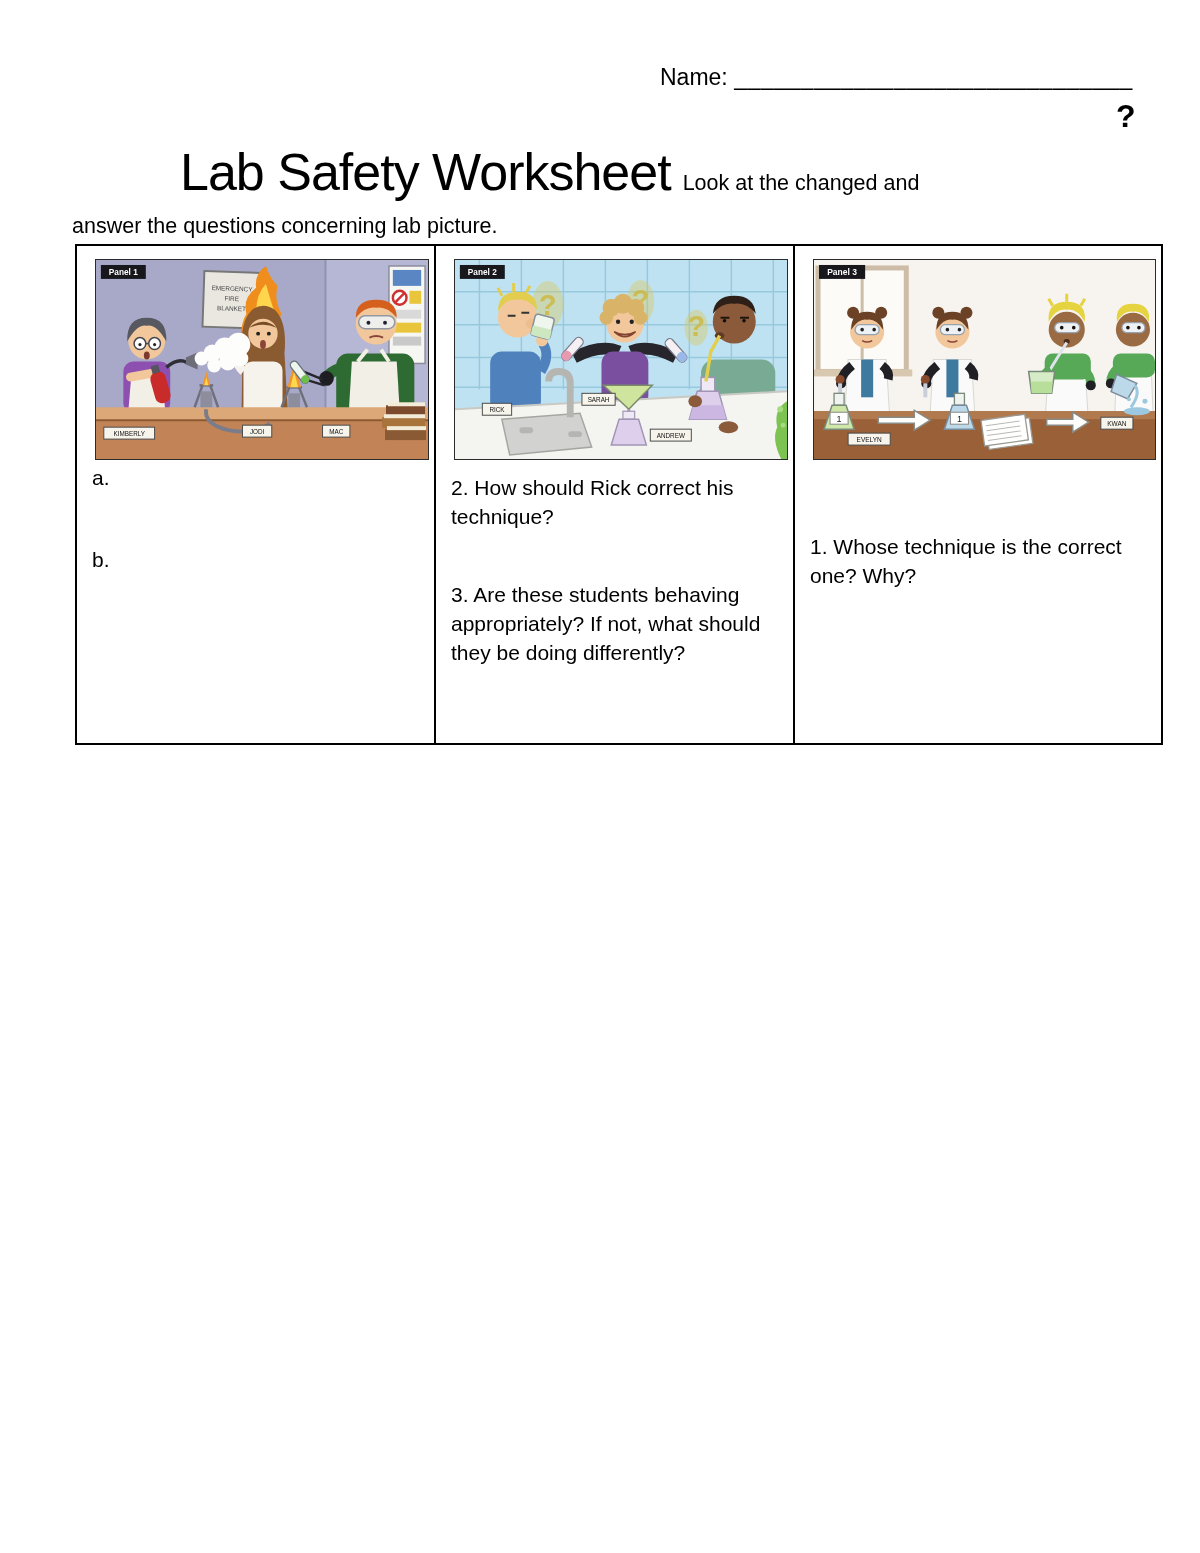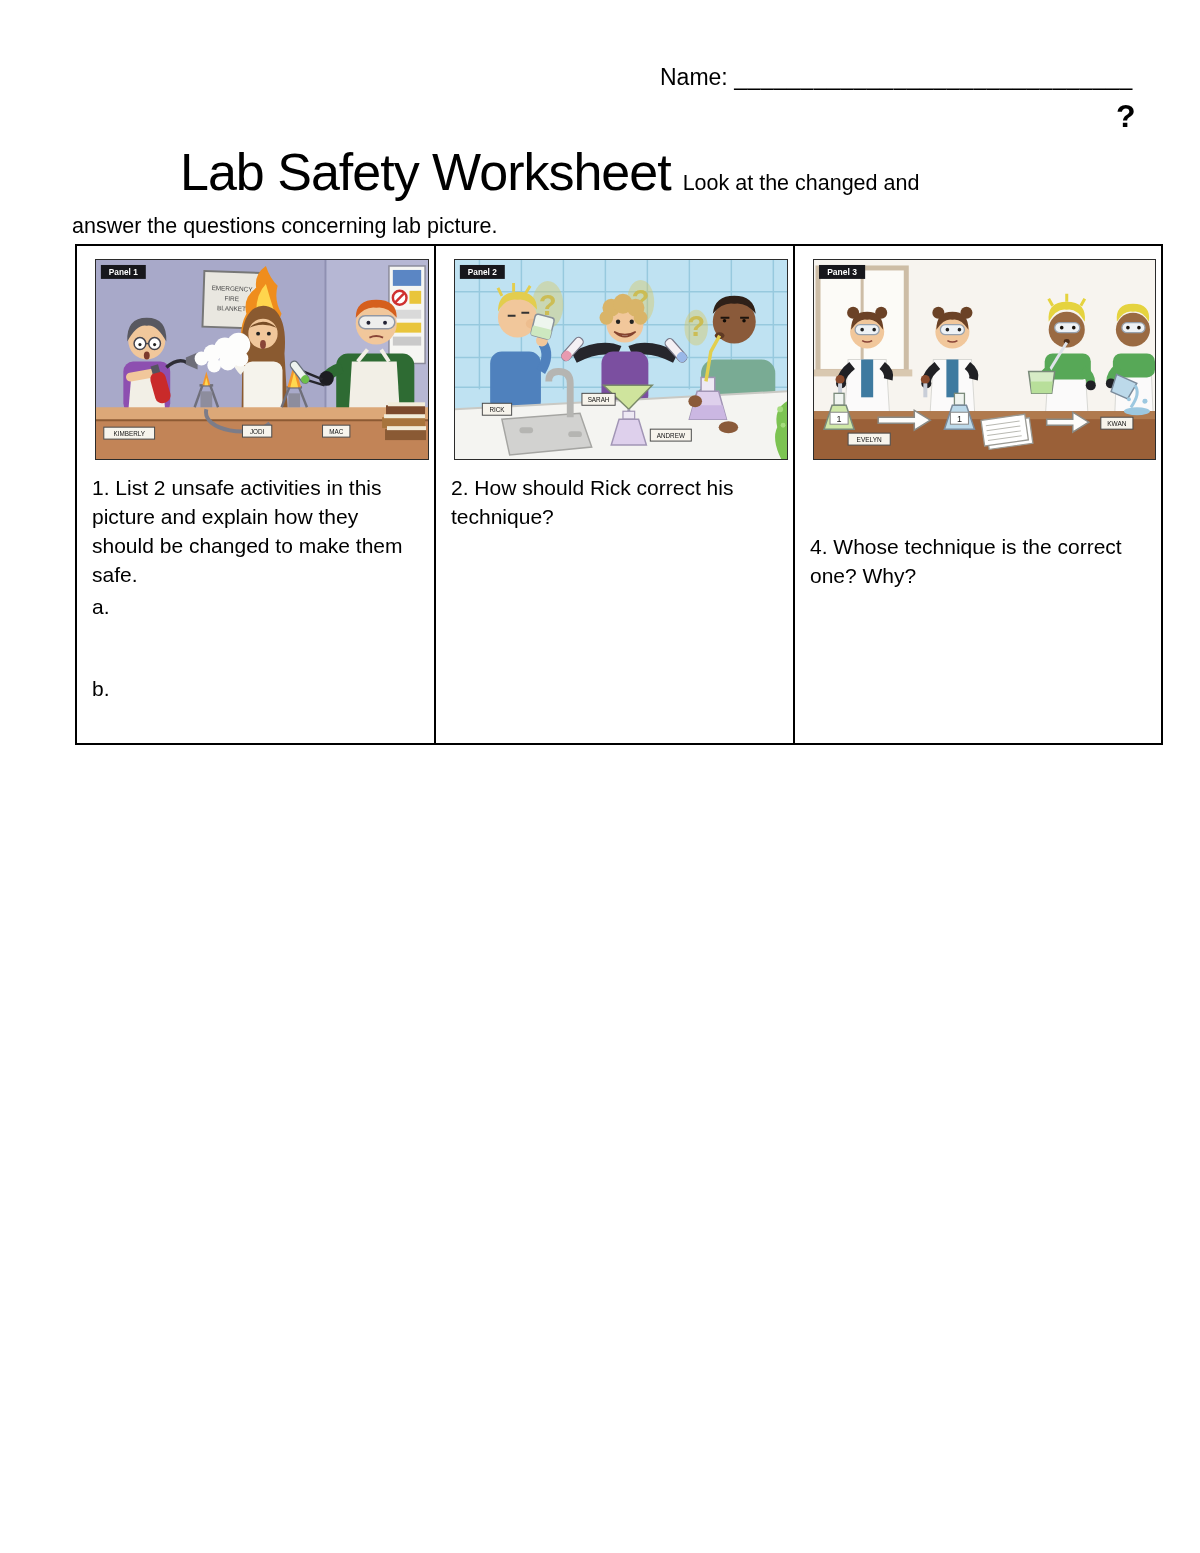--- a/index.html
+++ b/index.html
@@ -195,21 +195,20 @@
             <rect class="tagbox" x="232" y="166" width="28" height="12"></rect>
             <text class="tagtxt" x="246" y="175">MAC</text>
           </g>
 
           <g>
             <rect class="plabel" x="5" y="5" width="46" height="14"></rect>
             <text class="plabeltxt" x="28" y="15.5">Panel 1</text>
           </g>
         </svg>
       </div>
-      <div class="qtext q-first">1. List 2 unsafe activities in this picture and explain how they should be changed to make them safe.</div>
       <div class="qtext q1a">a.</div>
       <div class="qtext q1b">b.</div>
     </div>
 
     <div class="cell">
       <div class="panel-img">
         <svg viewBox="0 0 340 200" preserveAspectRatio="none">
           <rect width="340" height="200" fill="#bfe2f2"></rect>
           <g stroke="#97c9de" stroke-width="1.5">
             <line x1="25" y1="0" x2="25" y2="130"></line>
@@ -332,20 +331,21 @@
             <text class="tagtxt" x="221" y="179">ANDREW</text>
           </g>
 
           <g>
             <rect class="plabel" x="5" y="5" width="46" height="14"></rect>
             <text class="plabeltxt" x="28" y="15.5">Panel 2</text>
           </g>
         </svg>
       </div>
       <div class="qtext q-first">2. How should Rick correct his technique?</div>
+      <div class="qtext q3">3. Are these students behaving appropriately? If not, what should  they be doing differently?</div>
     </div>
 
     <div class="cell">
       <div class="panel-img">
         <svg viewBox="0 0 340 200" preserveAspectRatio="none">
           <rect width="340" height="200" fill="#f7f4ef"></rect>
           <g>
             <rect x="4" y="8" width="88" height="104" fill="#fcfbf7" stroke="#cdbda6" stroke-width="5"></rect>
             <line x1="48" y1="8" x2="48" y2="112" stroke="#cdbda6" stroke-width="3"></line>
             <rect x="0" y="110" width="98" height="7" fill="#d9c8b0"></rect>
@@ -468,17 +468,17 @@
             <rect class="tagbox" x="286" y="158" width="32" height="12"></rect>
             <text class="tagtxt" x="302" y="167">KWAN</text>
           </g>
 
           <g>
             <rect class="plabel" x="5" y="5" width="46" height="14"></rect>
             <text class="plabeltxt" x="28" y="15.5">Panel 3</text>
           </g>
         </svg>
       </div>
-      <div class="qtext q5">4. Whose technique is the correct  one? Why?</div>
+      <div class="qtext q5">1. Whose technique is the correct  one? Why?</div>
     </div>
 
   </div>
 </div>
 
 </body></html>

